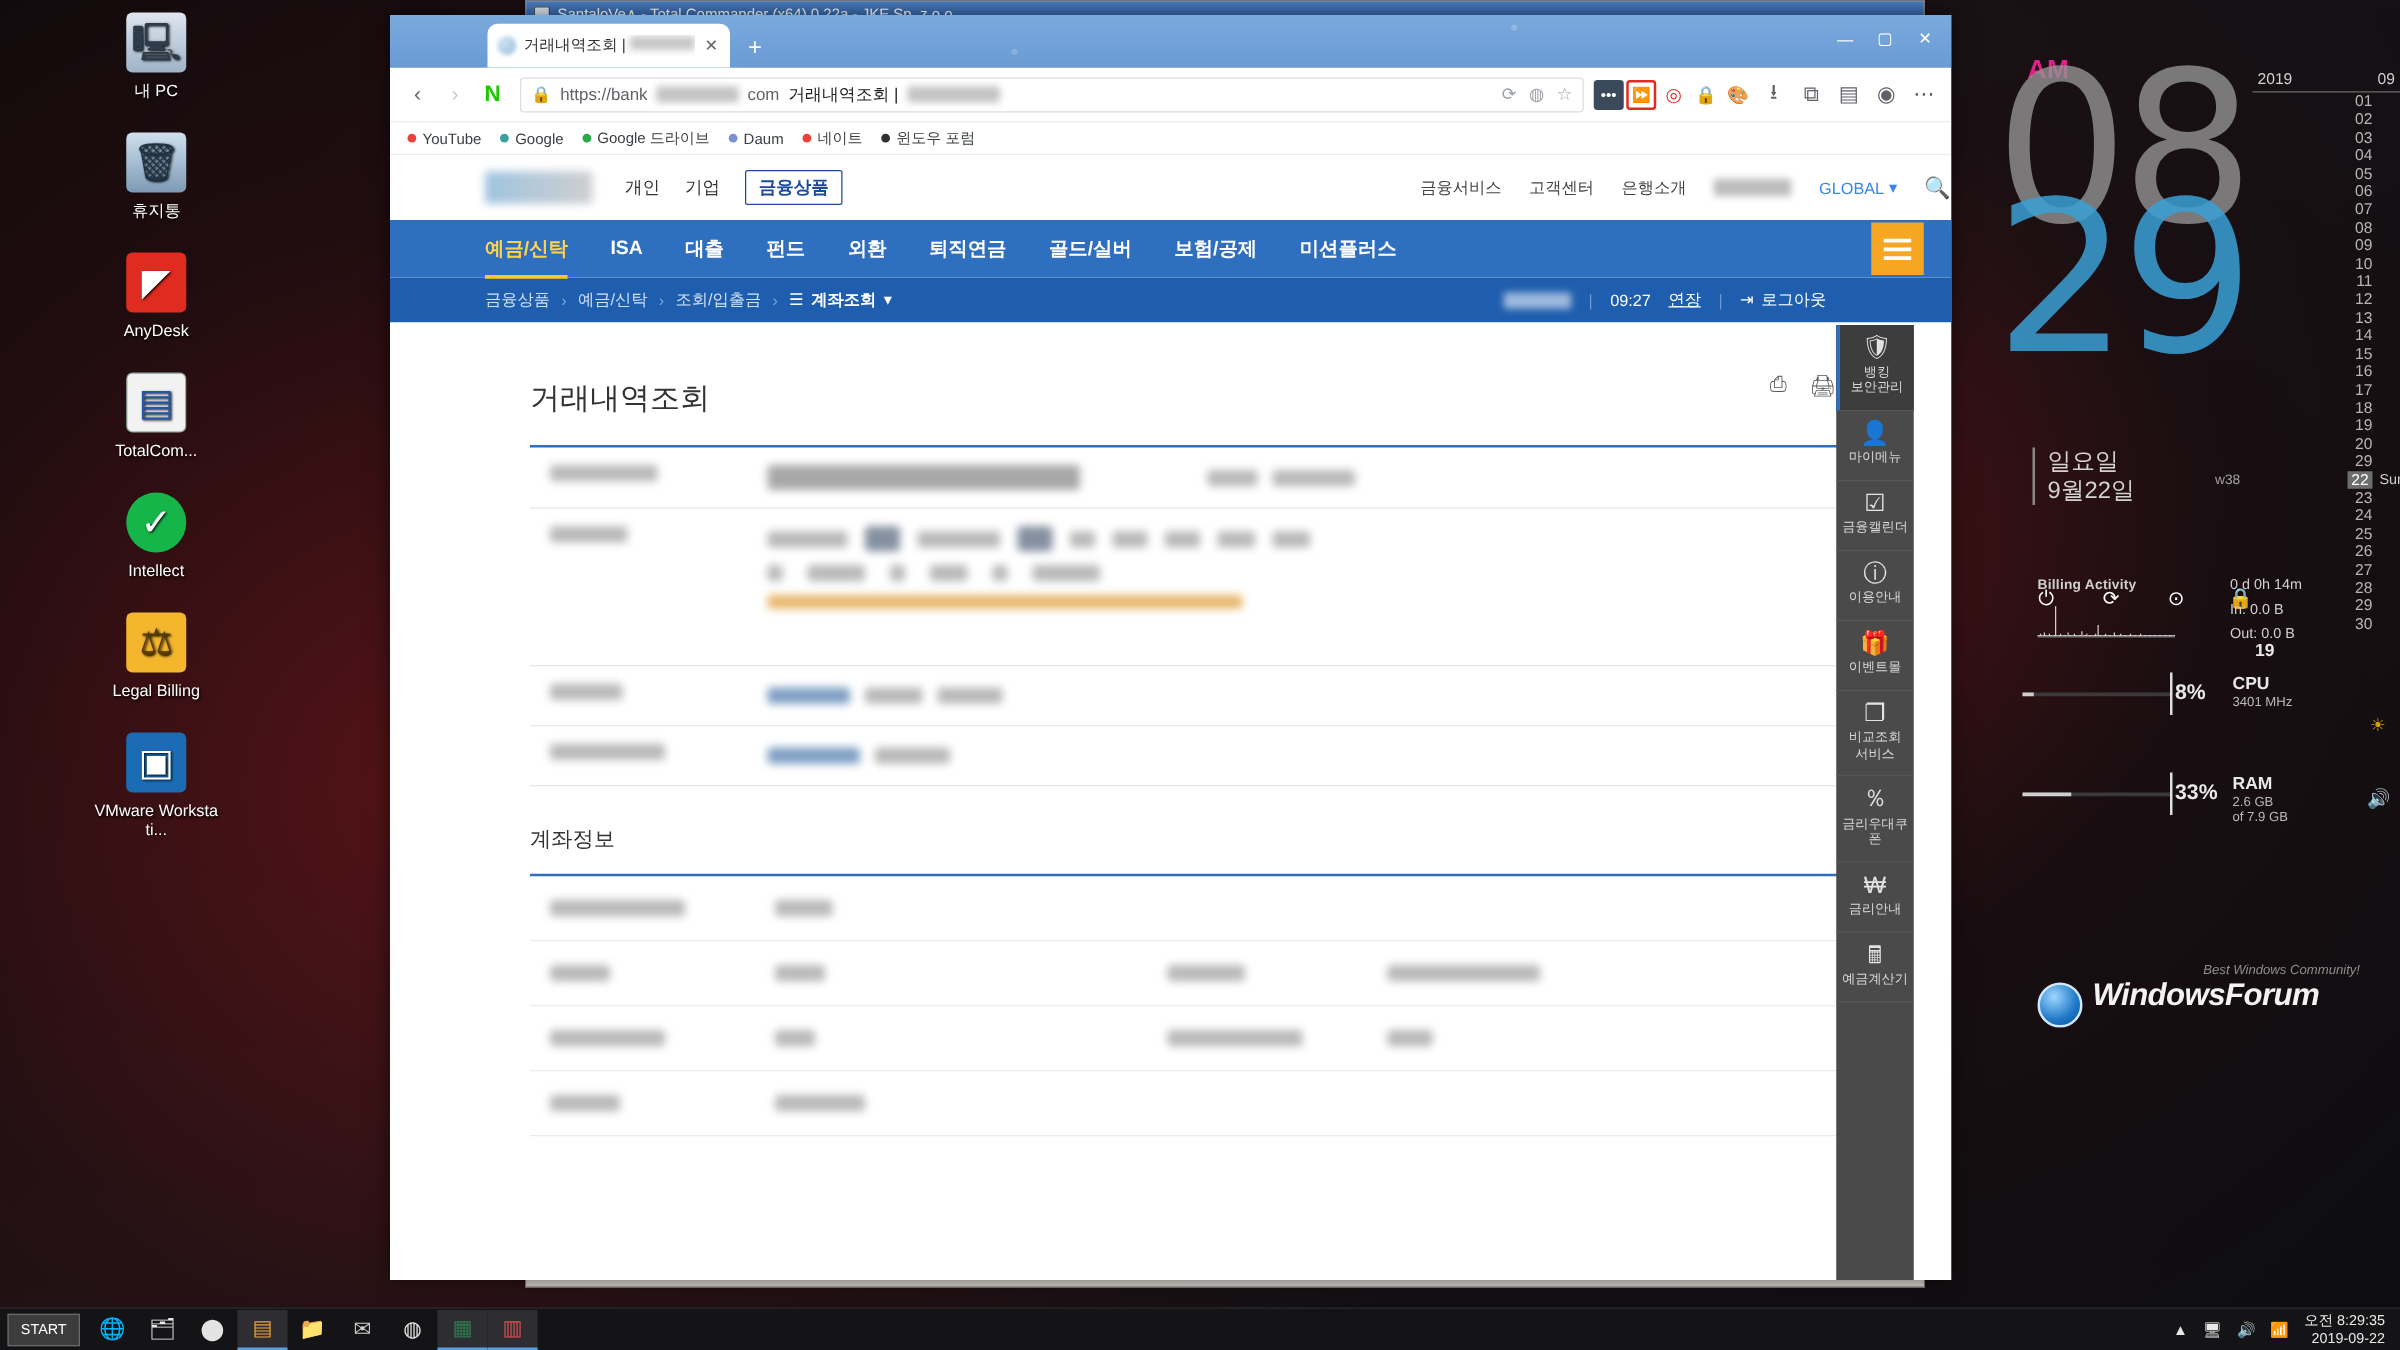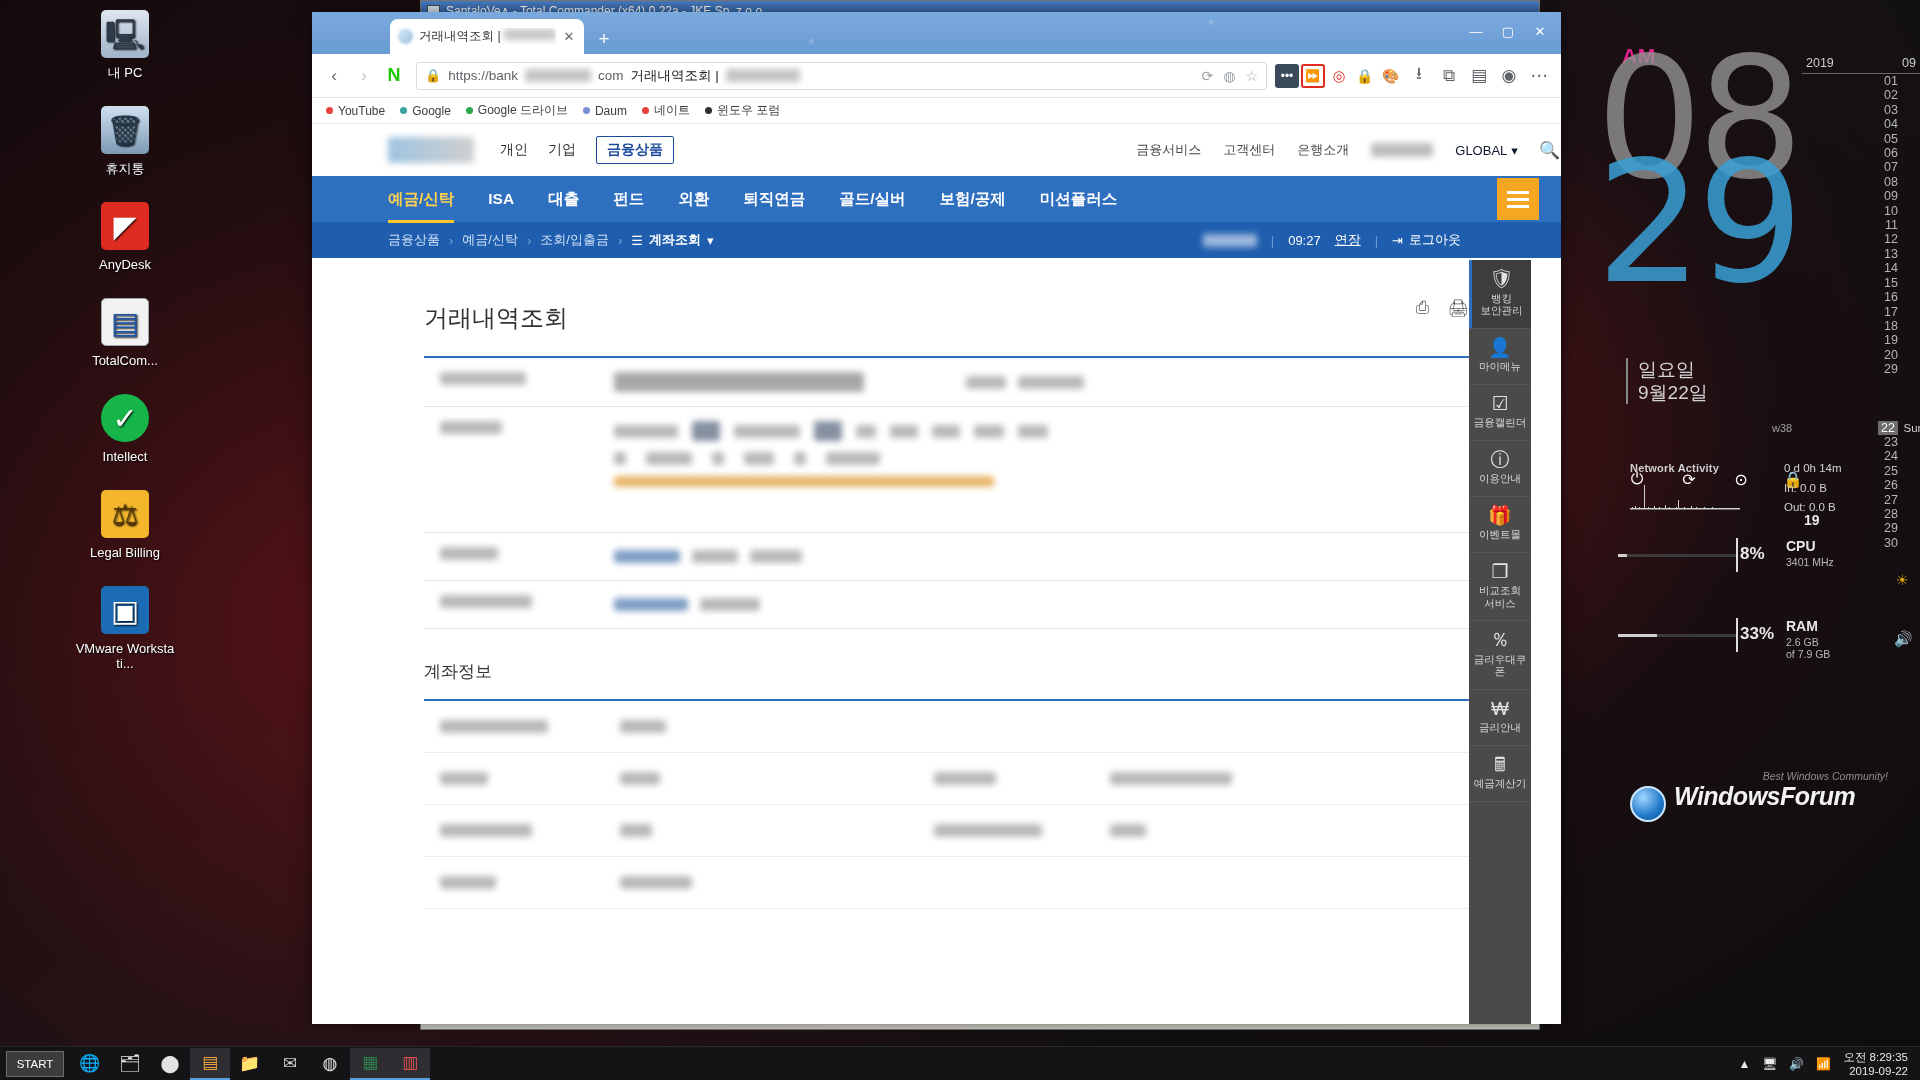--- a/index.html
+++ b/index.html
@@ -57,21 +57,21 @@
   }
   #clockwidget .pwrrow { position:absolute; left:30px; top:440px; display:flex; gap:26px; }
   #clockwidget .pwrrow span {
     width:26px; height:26px; display:flex; align-items:center; justify-content:center;
     color:#fff;
   }
   
   #cal { position:absolute; left:208px; top:30px; width:118px; font-size:12.5px; color:#b6b6b6; }
   #cal .chead { display:flex; justify-content:space-between; border-bottom:1px solid #6a6a6a; padding:0 4px 3px 4px; color:#cfcfcf; }
   #cal .cday { text-align:right; padding-right:22px; line-height:14.4px; }
-  #cal .cday.today { position:relative;margin-top:44px; }
+  #cal .cday.today { position:relative; }
   #cal .cday.today .num { background:#6d6d6d; color:#fff; padding:0 3px; }
   #cal .cday.today .wk { position:absolute; left:-30px; color:#a0a0a0; font-size:11px;}
   #cal .cday.today .sun { position:absolute; right:-4px; color:#cfcfcf; font-size:11.5px;}
 
   
   #netmon { position:absolute; left:1630px; top:462px; width:270px; color:#d0d0d0; font-size:11.5px; }
   #netmon .nt { letter-spacing:0.2px; font-weight:bold; font-size:11px; }
   #netmon .spark { position:absolute; left:0; top:22px; width:110px; height:26px; border-bottom:1px solid #707070; }
   #netmon .spark i { position:absolute; bottom:0; width:1px; background:#cfcfcf; }
   #netmon .val { position:absolute; left:154px; }
@@ -170,21 +170,21 @@
   #bookmarks .dot { width:7px;height:7px;border-radius:50%; flex:none;}
 
   
   #page { position:relative; height: calc(100% - 112px); background:#fff; overflow:hidden;}
   #bankhead { height:52px; display:flex; align-items:center; padding:0 0 0 76px; background:#fff;}
   #banklogo { width:86px;height:26px; background:linear-gradient(90deg,#9fc4e0,#cfcfcf); filter:blur(3.4px); border-radius:3px; margin-right:26px;}
   #bankhead .seg { font-size:14px; color:#333; margin-right:20px; }
   #bankhead .seg.boxed { border:1px solid #1c4b9c; color:#1c4b9c; font-weight:bold; padding:4px 10px; border-radius:2px; margin-right:0;}
   #bankhead .rgt { margin-left:auto; display:flex; align-items:center; gap:22px; font-size:13px; color:#444;}
   #bankhead .blurpill { width:62px;height:14px; background:#bdbdbd; filter:blur(3px); border-radius:2px;}
-  #bankhead .glb { font-size:13px; color:#0f172a; display:flex; align-items:center; gap:4px;}
+  #bankhead .glb { font-size:13px; color:#3b82f6; display:flex; align-items:center; gap:4px;}
   #bankhead .srch { font-size:17px; color:#1c4b9c; }
 
   #gnb {
     height:46px; background:#2f6fc0; display:flex; align-items:center; padding-left:76px;
     gap:34px; font-size:15.5px; color:#fff; font-weight:bold; position:relative;
   }
   #gnb .item { position:relative; }
   #gnb .item.on { color:#ffd24d; }
   #gnb .item.on:after { content:""; position:absolute; left:0; right:0; bottom:-13px; height:3px; background:#ffc629; }
   #hamb {
@@ -347,21 +347,21 @@
         <div class="cday">26</div>
         <div class="cday">27</div>
         <div class="cday">28</div>
         <div class="cday">29</div>
         <div class="cday">30</div>
       </div>
   </div>
 </div>
 
 <div id="netmon">
-  <div class="nt">Network Activity</div>
+  <div class="nt">Billing Activity</div>
   <div class="spark" id="spark">
       <i style="left: 0px; height: 1px;"></i>
       <i style="left: 1px; height: 1px;"></i>
       <i style="left: 2px; height: 2px;"></i>
       <i style="left: 3px; height: 1px;"></i>
       <i style="left: 4px; height: 1px;"></i>
       <i style="left: 5px; height: 3px;"></i>
       <i style="left: 6px; height: 1px;"></i>
       <i style="left: 7px; height: 1px;"></i>
       <i style="left: 8px; height: 1px;"></i>

